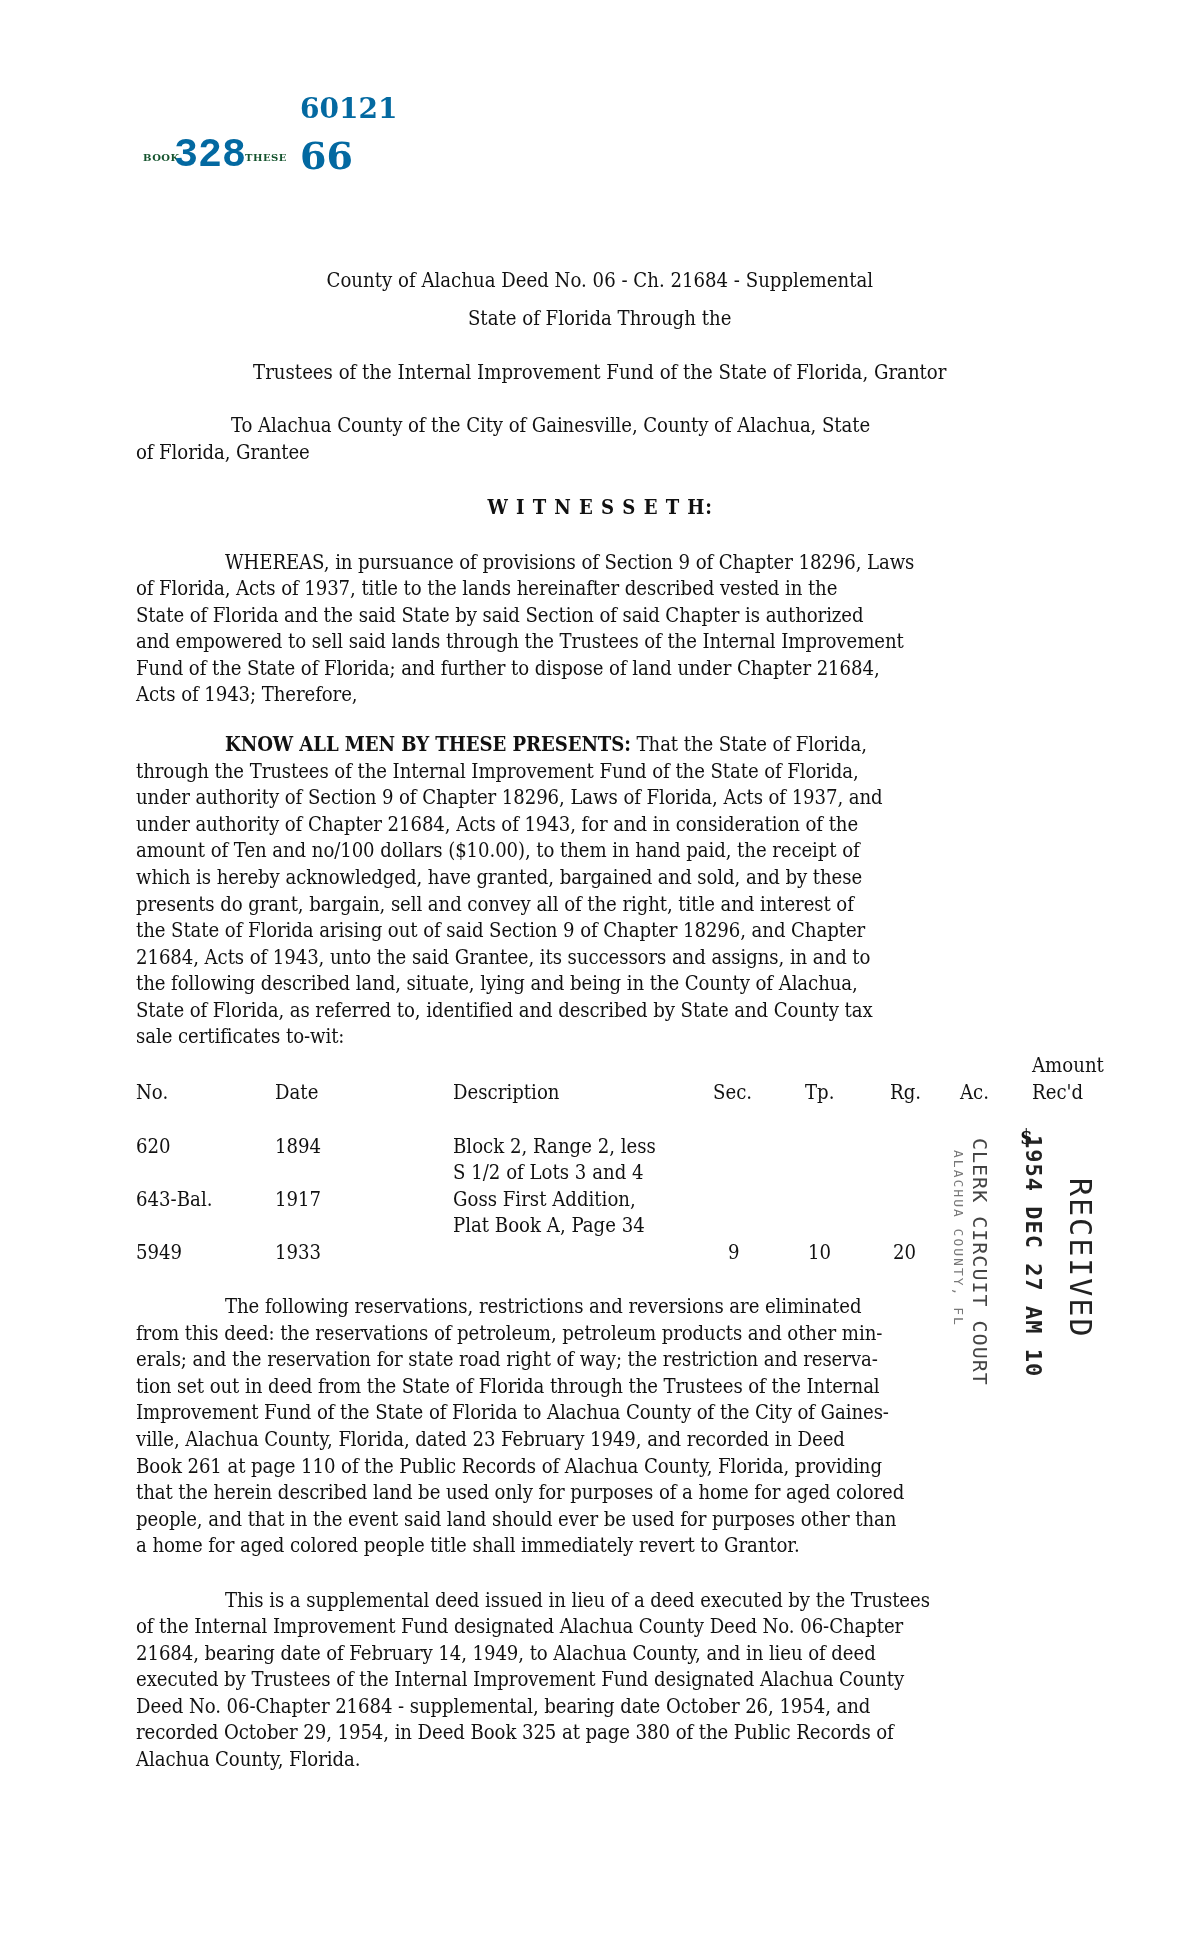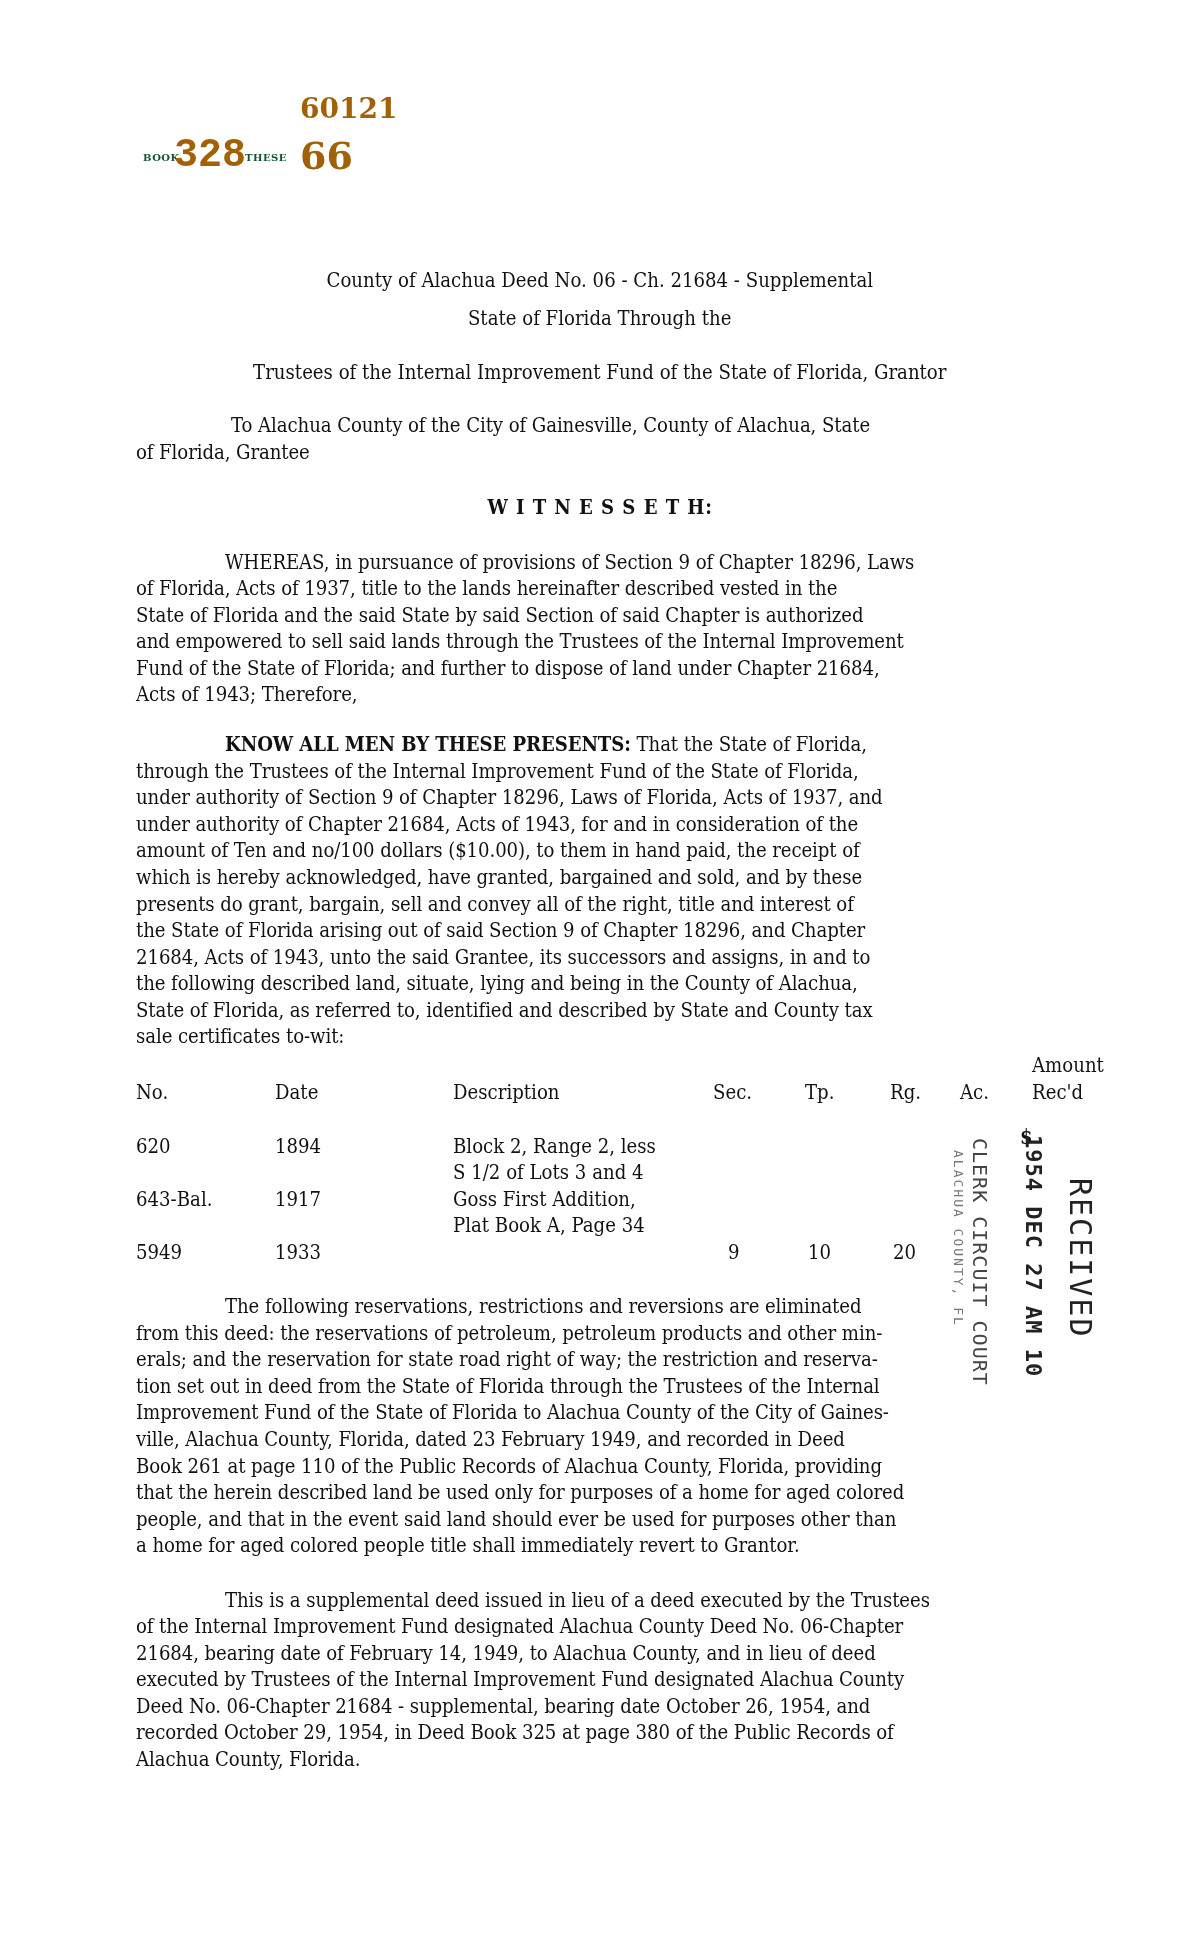--- a/index.html
+++ b/index.html
@@ -1,21 +1,21 @@
 <!DOCTYPE html>
 <html><head>
 <meta charset="utf-8">
 <style>
   html, body { margin: 0; padding: 0; background: #ffffff; }
   body { width: 1200px; height: 1941px; position: relative; overflow: hidden;
          font-family: "DejaVu Serif", "Liberation Serif", serif; color: #111; }
   .abs { position: absolute; white-space: nowrap; }
   .c { position: absolute; left: 0; width: 1200px; text-align: center; font-size: 19.5px; }
   .c span { display: inline-block; transform: scaleX(0.93); }
-  .stamp-num { font-family: "DejaVu Serif", serif; font-weight: bold; color: #a16207; }
+  .stamp-num { font-family: "DejaVu Serif", serif; font-weight: bold; color: #0369a1; }
   .smallstamp { font-size: 10px; color: #14532d; letter-spacing: 0.5px; font-weight: bold; }
   .line { position: absolute; left: 136px; font-size: 19.5px; white-space: nowrap;
           transform: scaleX(0.93); transform-origin: left top; letter-spacing: -0.1px; }
   .ind { left: 225px; }
   .bold { font-weight: bold; }
   .vert { position: absolute; transform-origin: left top; transform: rotate(90deg);
           white-space: nowrap; font-family: "DejaVu Sans Mono", "Liberation Mono", monospace; color: #2a2a2a; }
   .cell { position: absolute; font-size: 19.5px; white-space: nowrap; transform: scaleX(0.93); transform-origin: left top; }
 </style>
 </head>

